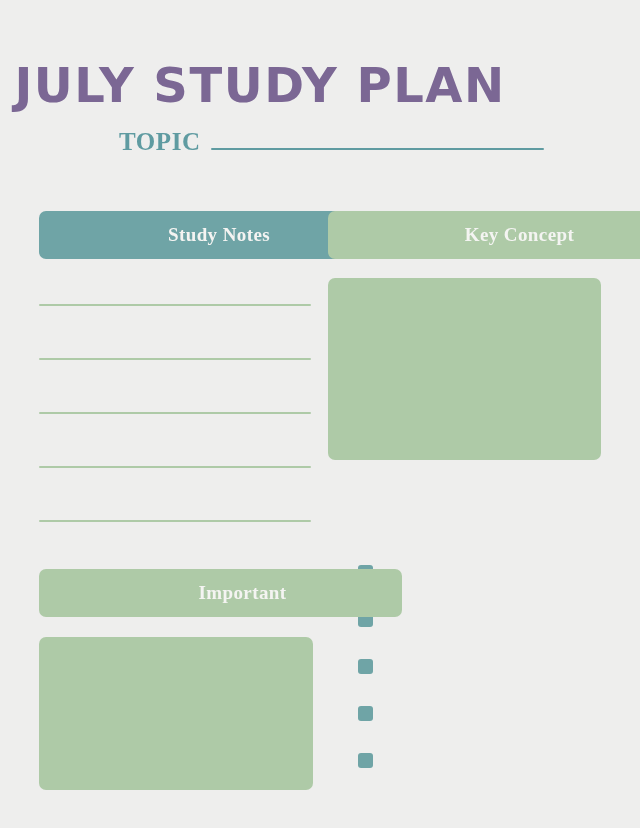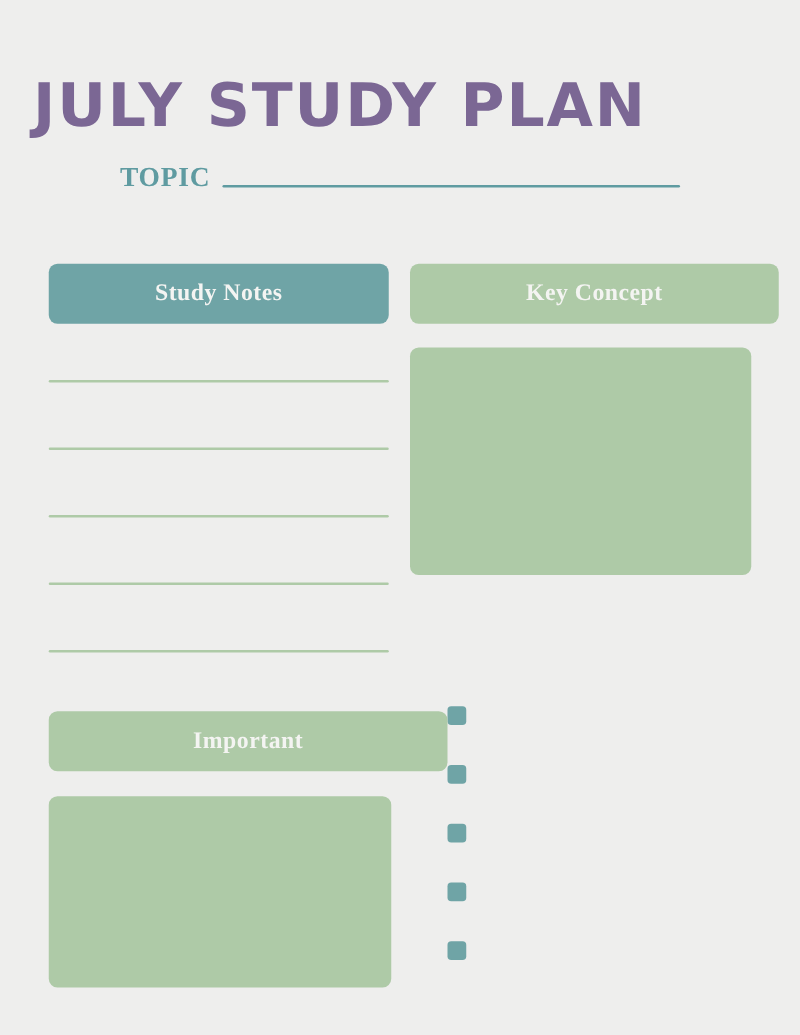--- a/index.html
+++ b/index.html
@@ -17,21 +17,21 @@
     position: relative;
     width: 640px;
     height: 828px;
     background: #eeeeed;
     box-sizing: border-box;
   }
 
   
   .title {
     position: absolute;
-    left: 12px;
+    left: 0;
     top: 56px;
     width: 520px;
     text-align: center;
     color: #7b6794;
     font-family: "DejaVu Sans", sans-serif;
     font-weight: 700;
     font-size: 48px;
     letter-spacing: 1.5px;
     line-height: 58px;
     white-space: nowrap;
@@ -44,24 +44,25 @@
     top: 127px;
     width: 448px;
     height: 26px;
     display: flex;
     align-items: flex-end;
   }
   .topic-label {
     color: #5f9ba1;
     font-family: "Liberation Serif", serif;
     font-weight: 700;
-    font-size: 22px;
+    font-size: 25px;
     letter-spacing: 0.6px;
     line-height: 22px;
     white-space: nowrap;
+    margin-left: 23px;
   }
   .topic-line {
     flex: 1;
     height: 2px;
     background: #5f9ba1;
     margin-left: 10px;
     margin-bottom: 3px;
     border-radius: 1px;
   }
 
@@ -71,20 +72,21 @@
     border-radius: 7px;
     display: flex;
     align-items: center;
     justify-content: center;
     color: #f4f4f2;
     font-family: "Liberation Serif", serif;
     font-weight: 700;
     font-size: 19px;
     letter-spacing: 0.4px;
     white-space: nowrap;
+    padding-left: 44px;
   }
   .pill-teal  { background: #6fa4a6; }
   .pill-sage  { background: #aecaa7; }
 
   #study-notes-header { left: 39px;  top: 211px; width: 272px; height: 48px; }
   #key-concept-header { left: 328px; top: 211px; width: 295px; height: 48px; }
   #task-list-header   { left: 328px; top: 480px; width: 273px; height: 48px; }
   #important-header   { left: 39px;  top: 569px; width: 319px; height: 48px; }
 
   

